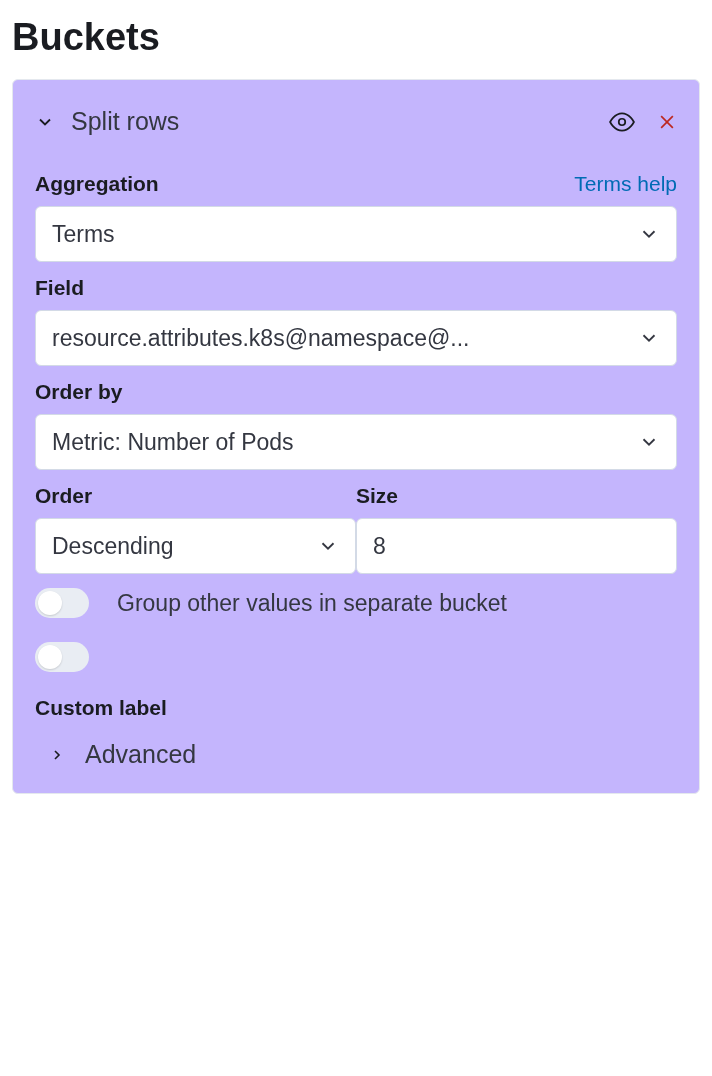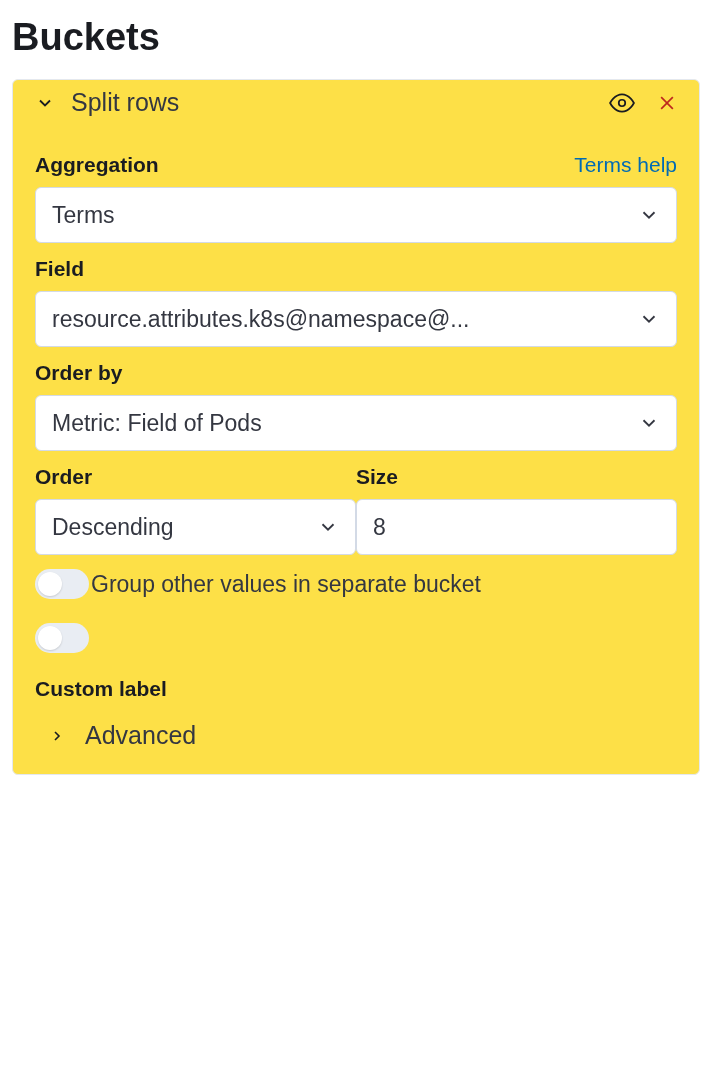--- a/index.html
+++ b/index.html
@@ -13,24 +13,24 @@
       padding: 16px 12px;
       width: 712px;
     }
     .section-title {
       font-size: 38px;
       font-weight: 700;
       color: #1a1c21;
       margin-bottom: 20px;
     }
     .panel {
-      background: #fde047;
+      background: #c4b5fd;
       border: 1px solid #e4e8ee;
       border-radius: 6px;
-      padding: 8px 22px 24px 22px;
+      padding: 27px 22px 24px 22px;
     }
     .panel-header {
       display: flex;
       align-items: center;
       justify-content: space-between;
       margin-bottom: 36px;
     }
     .panel-header-left {
       display: flex;
       align-items: center;
@@ -136,21 +136,21 @@
       height: 56px;
       padding: 0 16px;
       font-size: 23px;
       color: #343741;
       width: 100%;
       font-family: inherit;
     }
     .switch-row {
       display: flex;
       align-items: center;
-      gap: 2px;
+      gap: 28px;
       margin-bottom: 24px;
     }
     .switch {
       position: relative;
       width: 54px;
       height: 30px;
       background: #e9edf3;
       border-radius: 15px;
       cursor: pointer;
       flex-shrink: 0;
@@ -251,21 +251,21 @@
           </svg>
       </span>
     </div>
   </div>
 
   <div class="field-row">
     <div class="label-row">
       <span class="field-label">Order by</span>
     </div>
     <div class="select">
-      <span class="select-value">Metric: Field of Pods</span>
+      <span class="select-value">Metric: Number of Pods</span>
       <span class="select-arrow icon">
         <svg viewBox="0 0 24 24">
             <polyline points="6 9 12 15 18 9"></polyline>
           </svg>
       </span>
     </div>
   </div>
 
   <div class="field-row two-col">
     <div>

